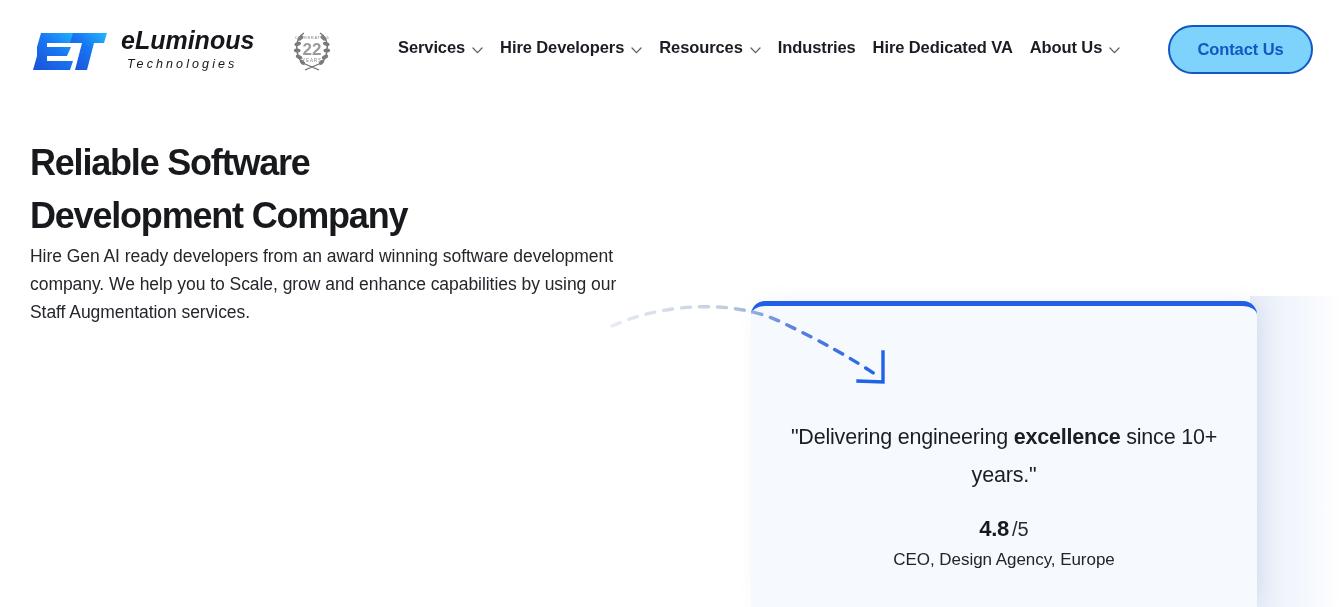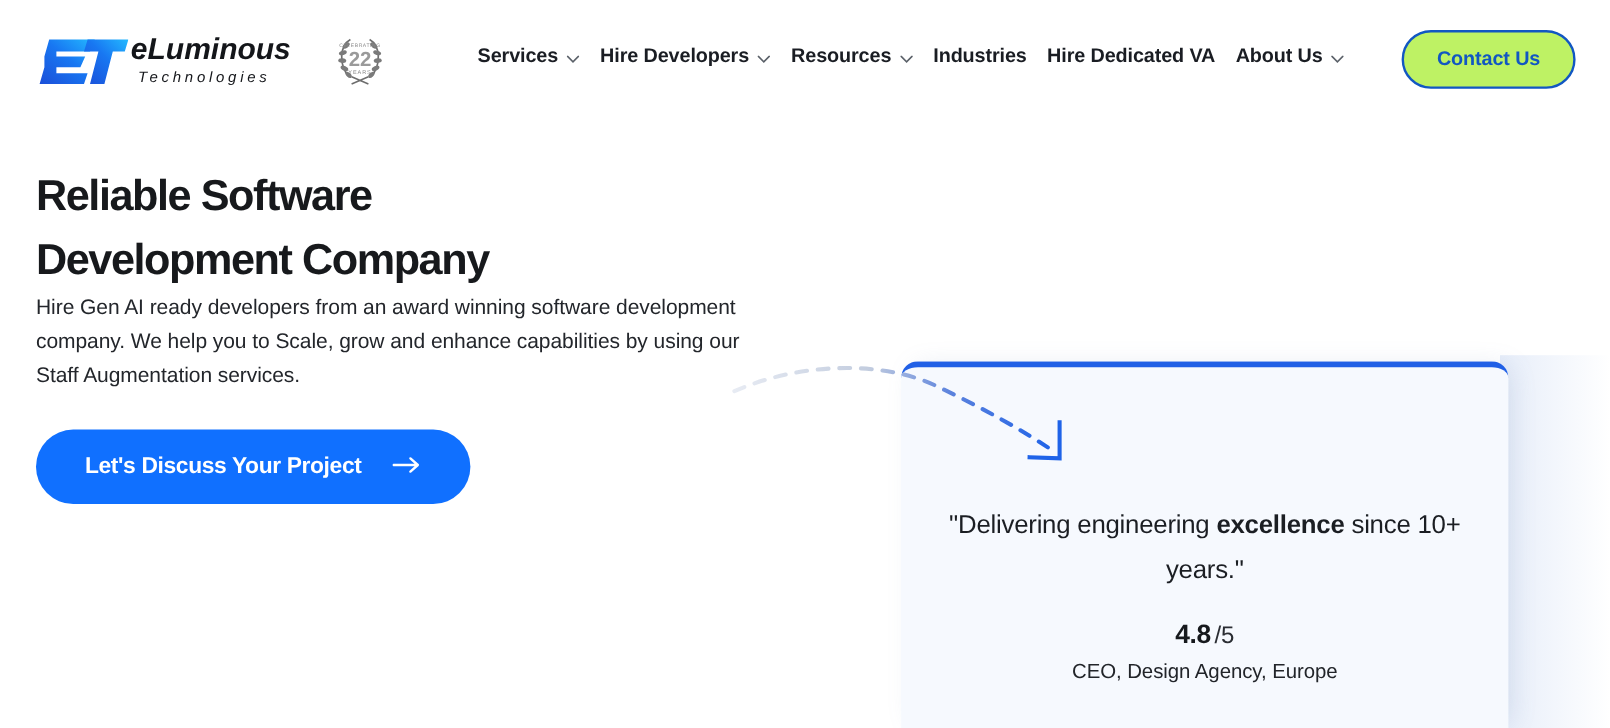--- a/index.html
+++ b/index.html
@@ -28,21 +28,21 @@
 
   .brand {
     position: absolute;
     left: 29px;
     top: 24px;
     display: flex;
     align-items: center;
     gap: 0px;
   }
   .logo-mark { display: block; }
-  .logo-words { display: block; margin-left: 2px; }
+  .logo-words { display: block; margin-left: 14px; }
   .logo-badge { display: block; margin-left: 14px; }
 
   
   .nav {
     position: absolute;
     left: 398px;
     top: 36px;
     display: flex;
     align-items: center;
     gap: 0px;
@@ -64,21 +64,21 @@
   .chev { display: block; margin-top: 2px; }
 
   .contact-btn {
     position: absolute;
     right: 29px;
     top: 25px;
     width: 145px;
     height: 49px;
     border: 2px solid #1257c2;
     border-radius: 26px;
-    background: #bef264;
+    background: #7dd3fc;
     color: #1257c2;
     font-size: 16.5px;
     font-weight: 700;
     font-family: "Liberation Sans", sans-serif;
     letter-spacing: -0.1px;
     display: flex;
     align-items: center;
     justify-content: center;
     cursor: pointer;
   }
@@ -326,28 +326,20 @@
       </div>
     </nav>
 
     <button class="contact-btn">Contact Us</button>
   </div>
 
   <div class="hero-left">
     <h1 class="headline">Reliable Software Development Company</h1>
     <p class="body-copy">Hire Gen AI ready developers from an award winning software development company. We help you to Scale, grow and enhance capabilities by using our Staff Augmentation services.</p>
 
-    <button class="cta">
-      <span class="cta-label">Let's Discuss Your Project</span>
-      <span>
-        <svg width="24" height="15" viewBox="0 0 24 15">
-          <path d="M1 7.5 H21 M15 2 L21.2 7.5 L15 13" fill="none" stroke="#ffffff" stroke-width="2" stroke-linecap="round" stroke-linejoin="round"></path>
-        </svg>
-      </span>
-    </button>
   </div>
 
   <div class="card-glow"></div>
 
   <div class="card-wrap">
     <div class="card">
       <div class="quote">
         <span>"Delivering engineering </span><b>excellence</b><span> since 10+ years."</span>
       </div>
 

